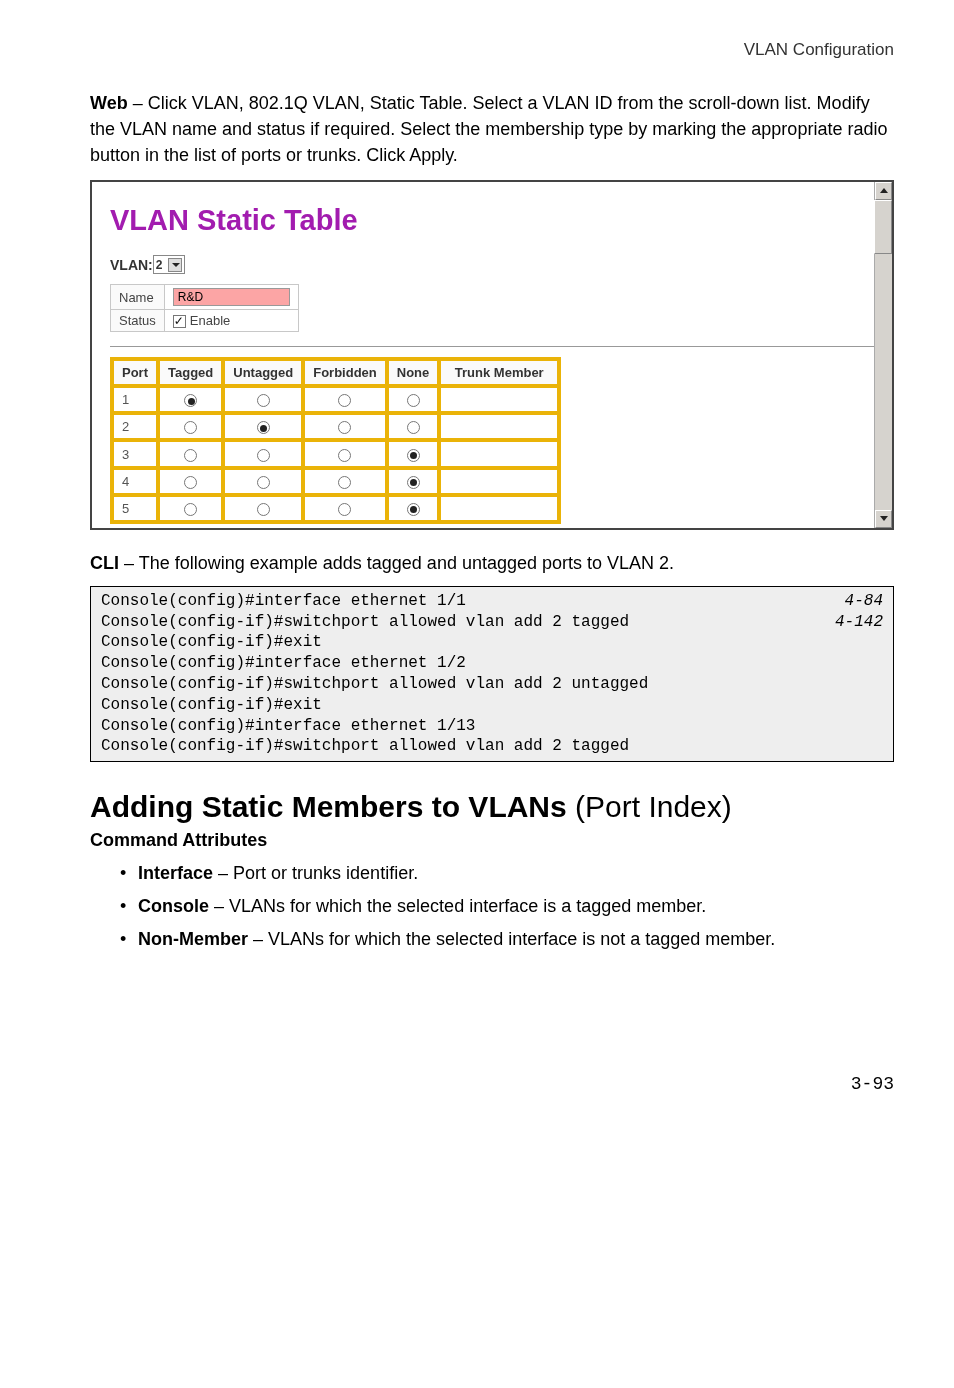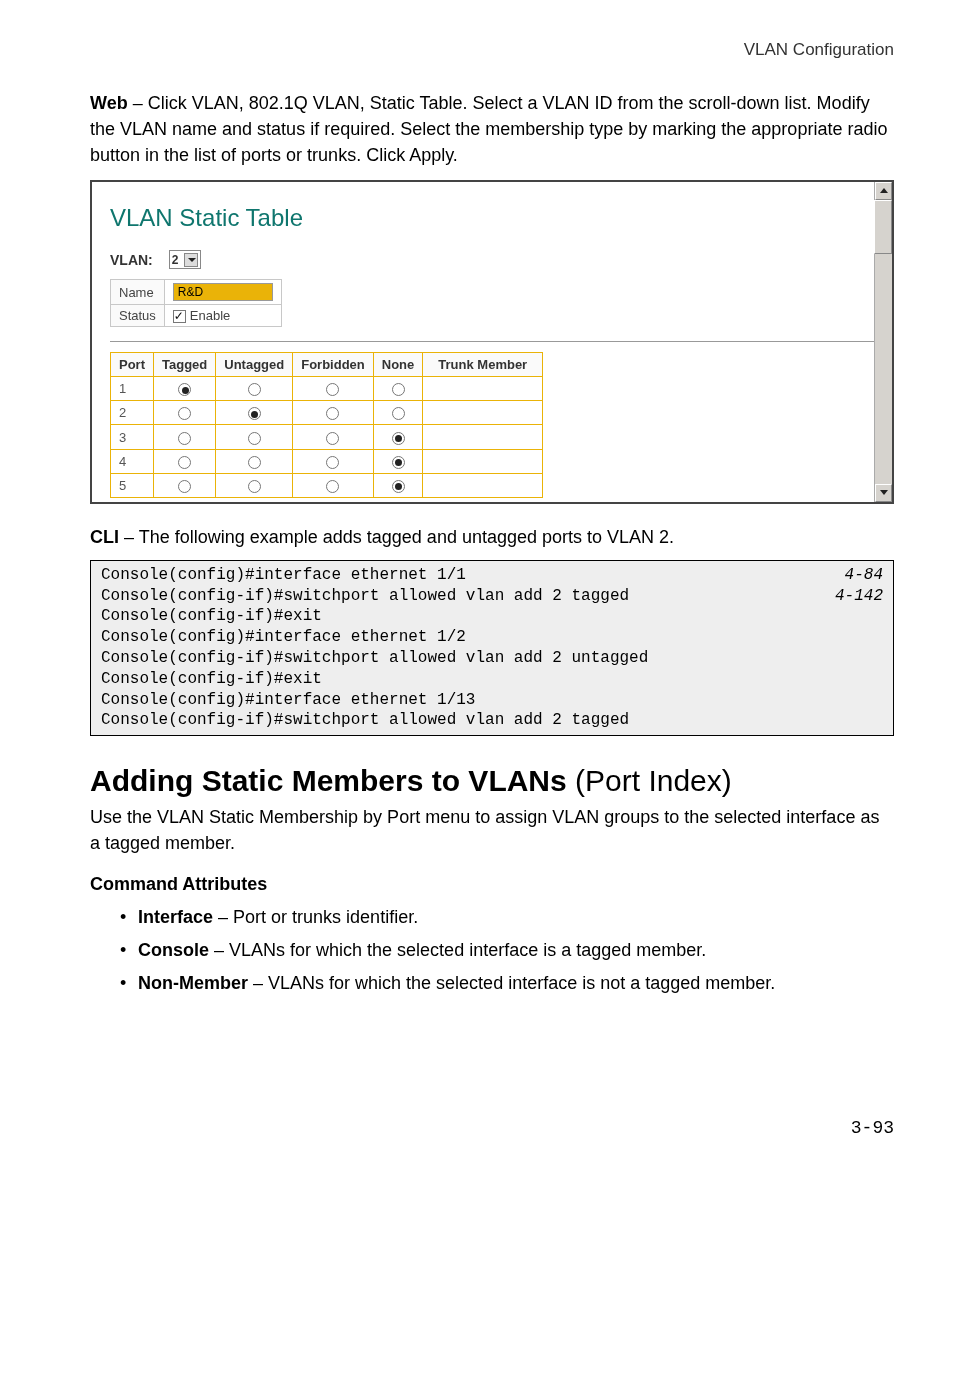--- a/index.html
+++ b/index.html
@@ -33,33 +33,33 @@
     margin-top: 10px;
     margin-bottom: 20px;
     position: relative;
     overflow: hidden;
   }
   .screenshot-inner {
     padding: 18px 18px 4px 18px;
   }
   .vlan-title {
     font-family: Arial, Helvetica, sans-serif;
-    font-size: 24px;
-    font-weight: 400;
+    font-size: 29px;
+    font-weight: 700;
     margin: 4px 0 18px 0;
-    color: #0f766e;
+    color: #a21caf;
   }
   .field-row {
     margin: 6px 0 10px 0;
     font-size: 14px;
     font-weight: 700;
     color: #333;
     display: flex;
     align-items: center;
-    gap: 16px;
+    gap: 0;
   }
   .select-classic {
     font-family: Tahoma, Arial, sans-serif;
     font-size: 12px;
     background: #fff;
     border: 1px solid #888;
     padding: 0 2px;
     height: 19px;
     min-width: 32px;
     display: inline-flex;
@@ -99,23 +99,23 @@
   }
   .ns-table td.lbl {
     background: #fafafa;
     min-width: 46px;
   }
   .ns-input {
     font-family: Tahoma, Arial, sans-serif;
     font-size: 12px;
     border: 1px solid #999;
     padding: 2px 4px;
-    width: 100px;
+    width: 117px;
     height: 18px;
-    background: #eab308;
+    background: #fca5a5;
   }
   .chk {
     display: inline-block;
     width: 13px; height: 13px;
     border: 1px solid #777;
     background: #fff;
     position: relative;
     vertical-align: middle;
     margin-right: 4px;
   }
@@ -129,21 +129,21 @@
   }
   .separator {
     border: none;
     border-top: 1px solid #999;
     margin: 14px 0 10px 0;
   }
   .member-table {
     border-collapse: collapse;
   }
   .member-table th, .member-table td {
-    border: 1px solid #eab308;
+    border: 4px solid #eab308;
     font-family: Tahoma, Arial, sans-serif;
     font-size: 13px;
     text-align: center;
     padding: 4px 8px;
     background: #fff;
   }
   .member-table th {
     font-weight: 700;
     color: #333;
     background: #fafafa;
@@ -400,21 +400,20 @@
 
 
 
 </div>
 </div>
 
 <h2 class="section-head">
   <span>Adding Static Members to VLANs</span><span class="light"> (Port Index)</span>
 </h2>
 
-<p class="body-text">Use the VLAN Static Membership by Port menu to assign VLAN groups to the selected interface as a tagged member.</p>
 
 <div class="cmd-attr-title">Command Attributes</div>
 
 <ul class="attr-list">
   <li><b>Interface</b><span> – Port or trunks identifier.</span></li>
   <li><b>Console</b><span> – VLANs for which the selected interface is a tagged member.</span></li>
   <li><b>Non-Member</b><span> – VLANs for which the selected interface is not a tagged member.</span></li>
 </ul>
 
 <div class="page-num">3-93</div>

